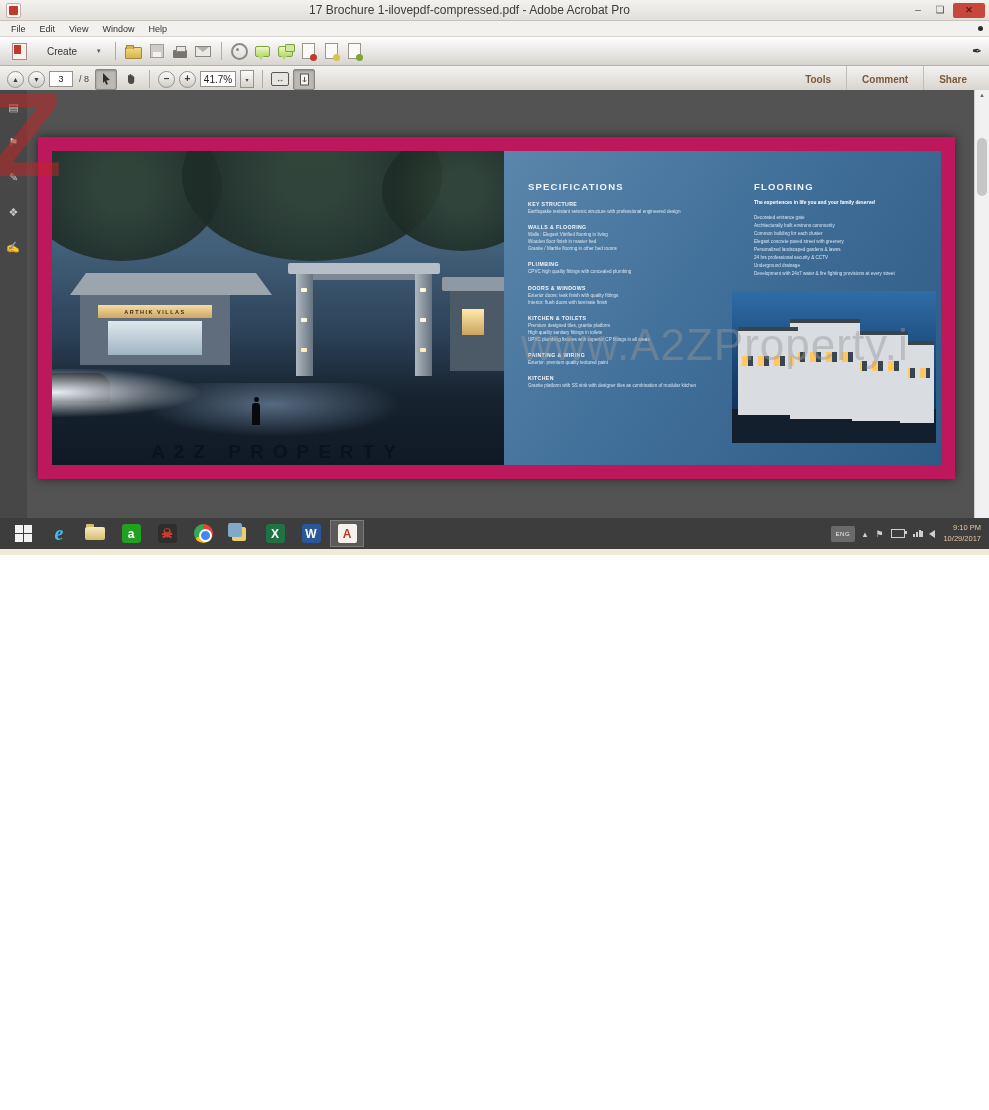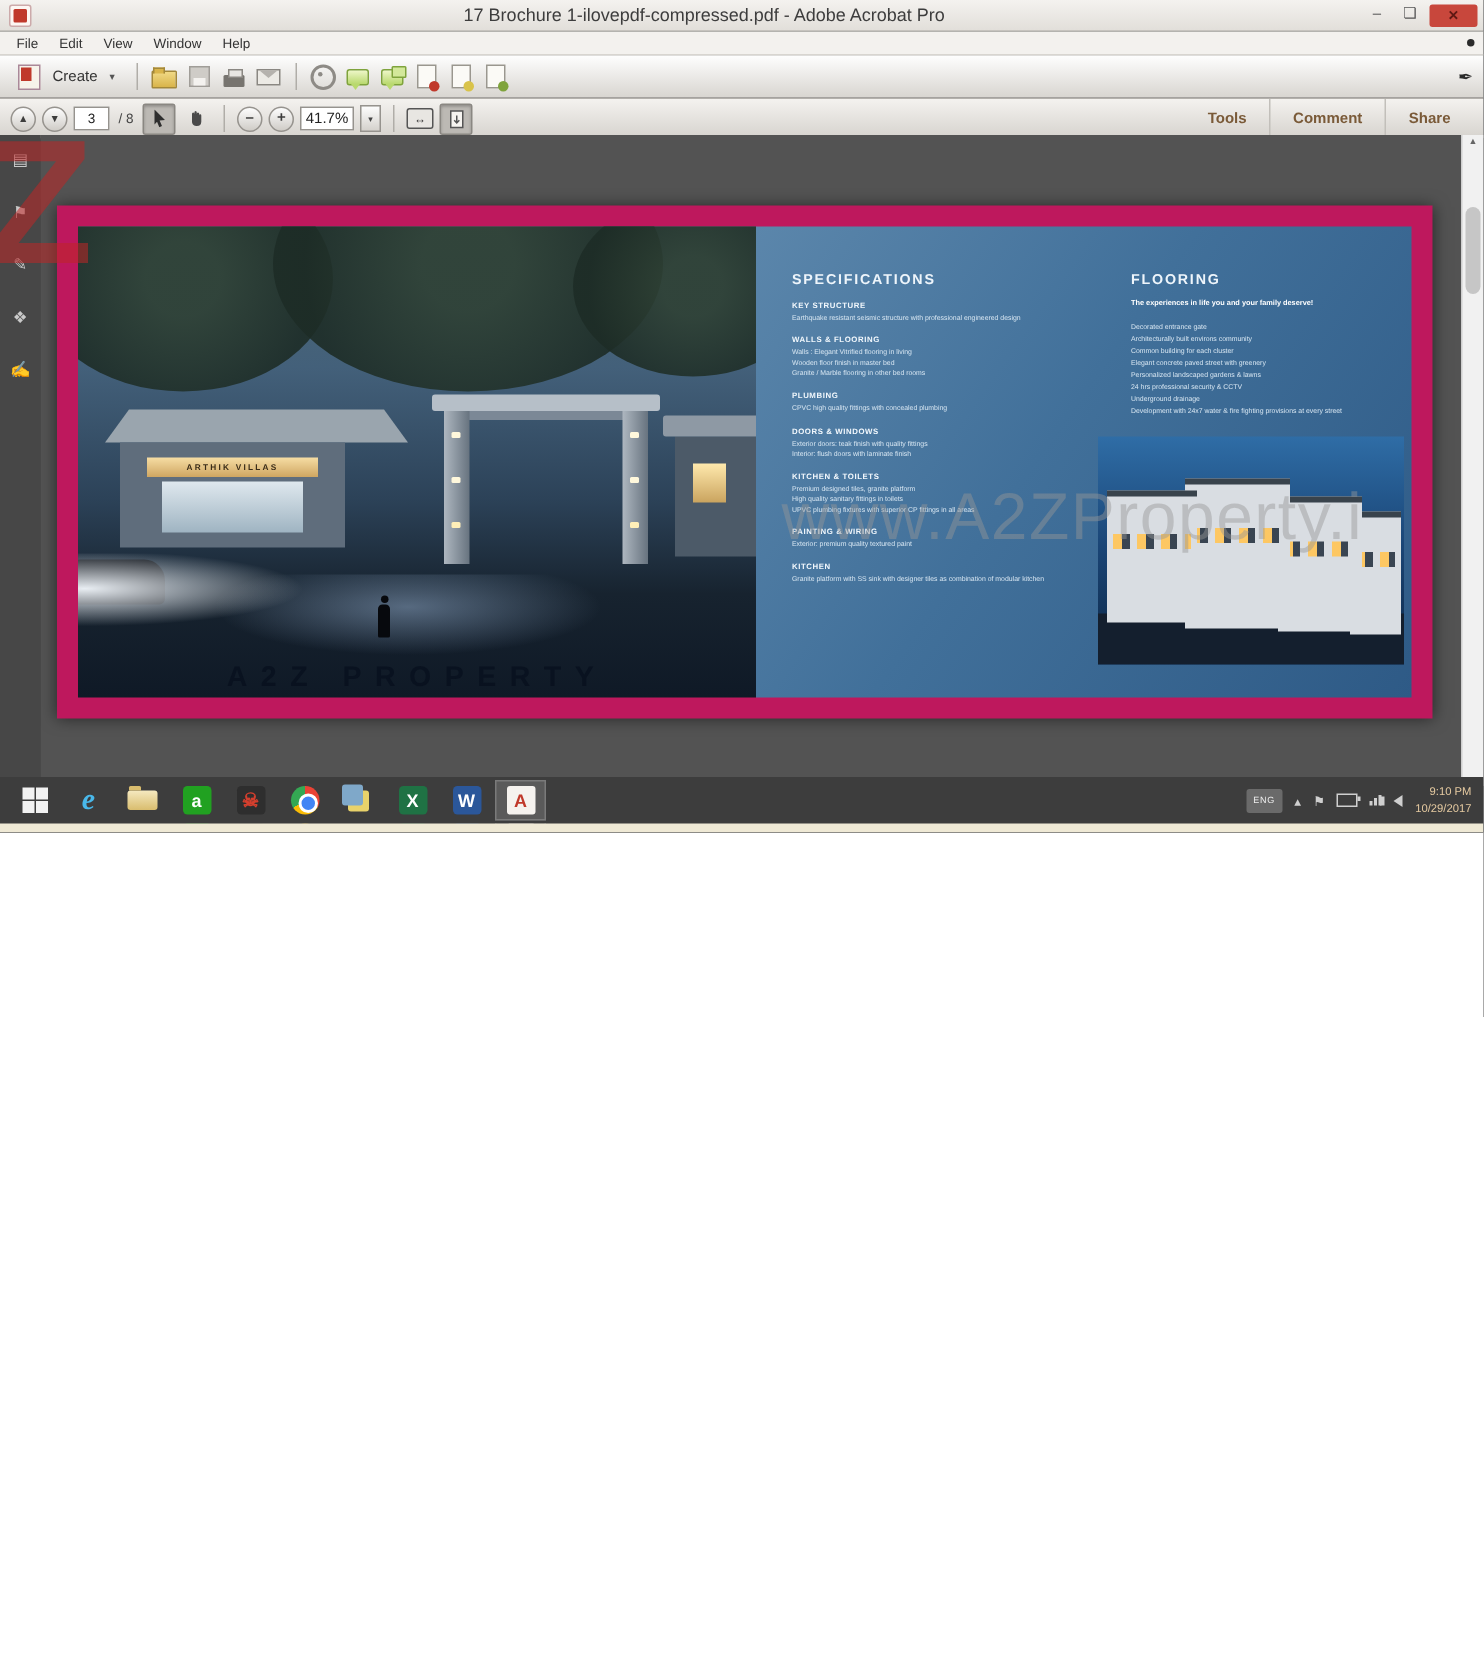--- a/index.html
+++ b/index.html
@@ -24,21 +24,21 @@
            font-size:9px;color:#333;padding-left:4px}
   .menu-item{padding:1px 7px;border-radius:1px}
   .menu-item.active{background:#2f7fd6;color:#fff}
   .menu-dot{margin-left:auto;margin-right:6px;width:5px;height:5px;background:#2b2b2b;border-radius:50%}
 
   .tb1{height:28px;background:linear-gradient(#fefefe,#d8d5d0);border-bottom:1px solid #b3b0ab;
        display:flex;align-items:center;padding:0 7px;gap:5px}
   .tb2{height:26px;background:linear-gradient(#f4f2ef,#d6d3ce);border-bottom:1px solid #8f8c87;
        display:flex;align-items:center;padding:0 7px;gap:4px}
   .vsep{width:1px;height:18px;background:#b0ada8;margin:0 4px}
-  .createbtn{display:flex;align-items:center;gap:8px;font-size:10px;color:#333;padding:2px 5px;border-radius:2px}
+  .createbtn{display:flex;align-items:center;gap:20px;font-size:10px;color:#333;padding:2px 5px;border-radius:2px}
   .create-ico{width:13px;height:15px;background:#f7f3ea;border:1px solid #a89;position:relative}
   .create-ico::after{content:"";position:absolute;left:1px;top:1px;width:7px;height:9px;background:#c0392b}
   .dd{font-size:7px;color:#555}
 
   .ico{width:18px;height:18px;position:relative;display:flex;align-items:center;justify-content:center}
   .i-folder{width:15px;height:10px;background:linear-gradient(#f0d985,#d9b44a);border:1px solid #a3883a;
             border-radius:1px;position:relative;margin-top:3px}
   .i-folder::before{content:"";position:absolute;top:-3px;left:0;width:6px;height:3px;background:#d9b44a;
             border:1px solid #a3883a;border-bottom:none}
   .i-save{width:12px;height:12px;background:#cfccc7;border:1px solid #a09d98}

